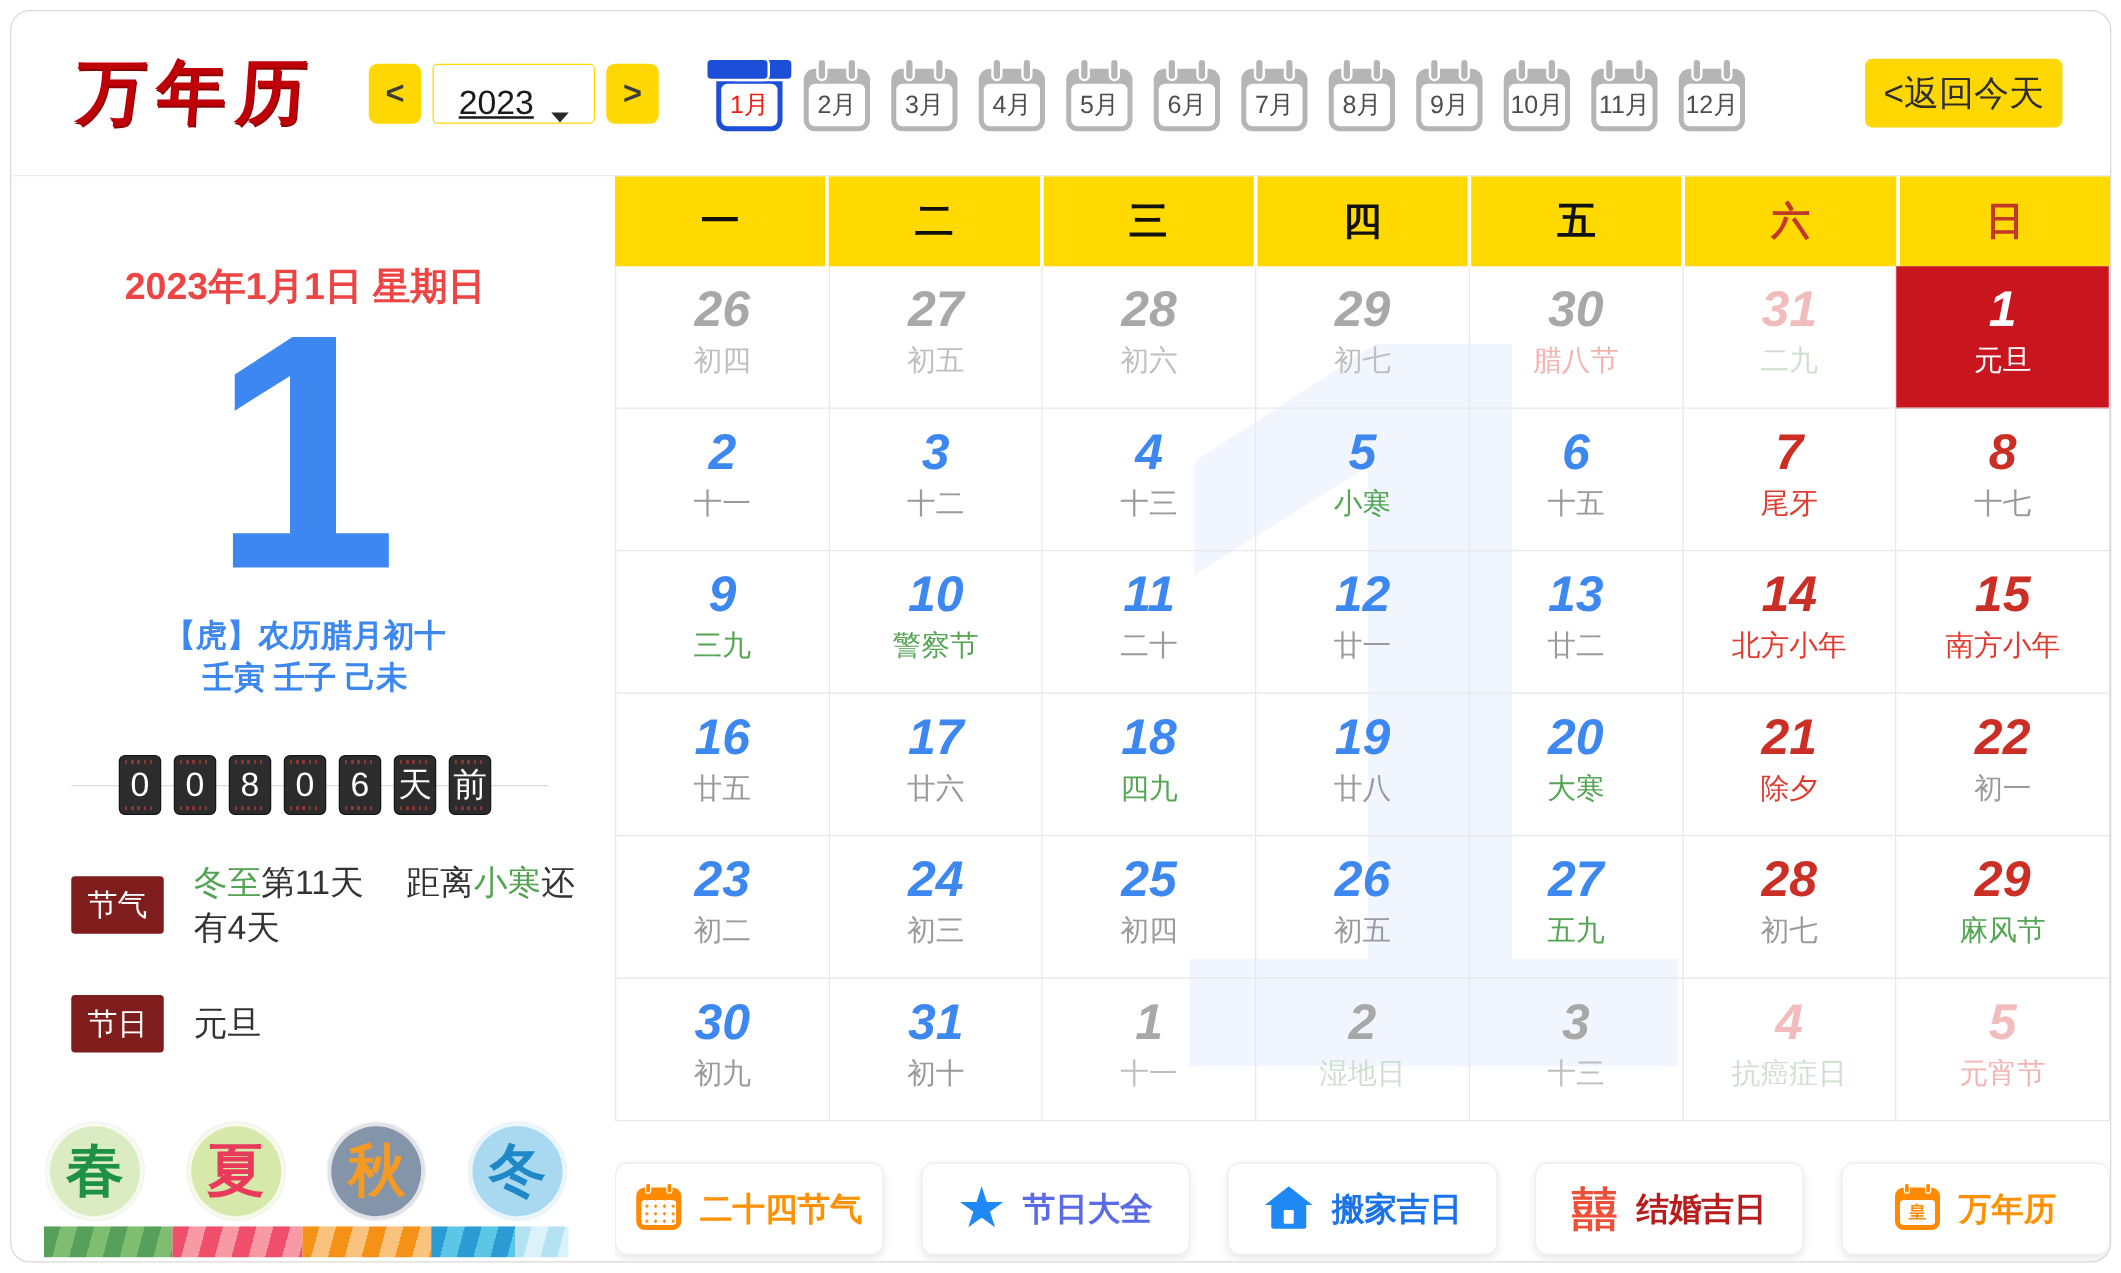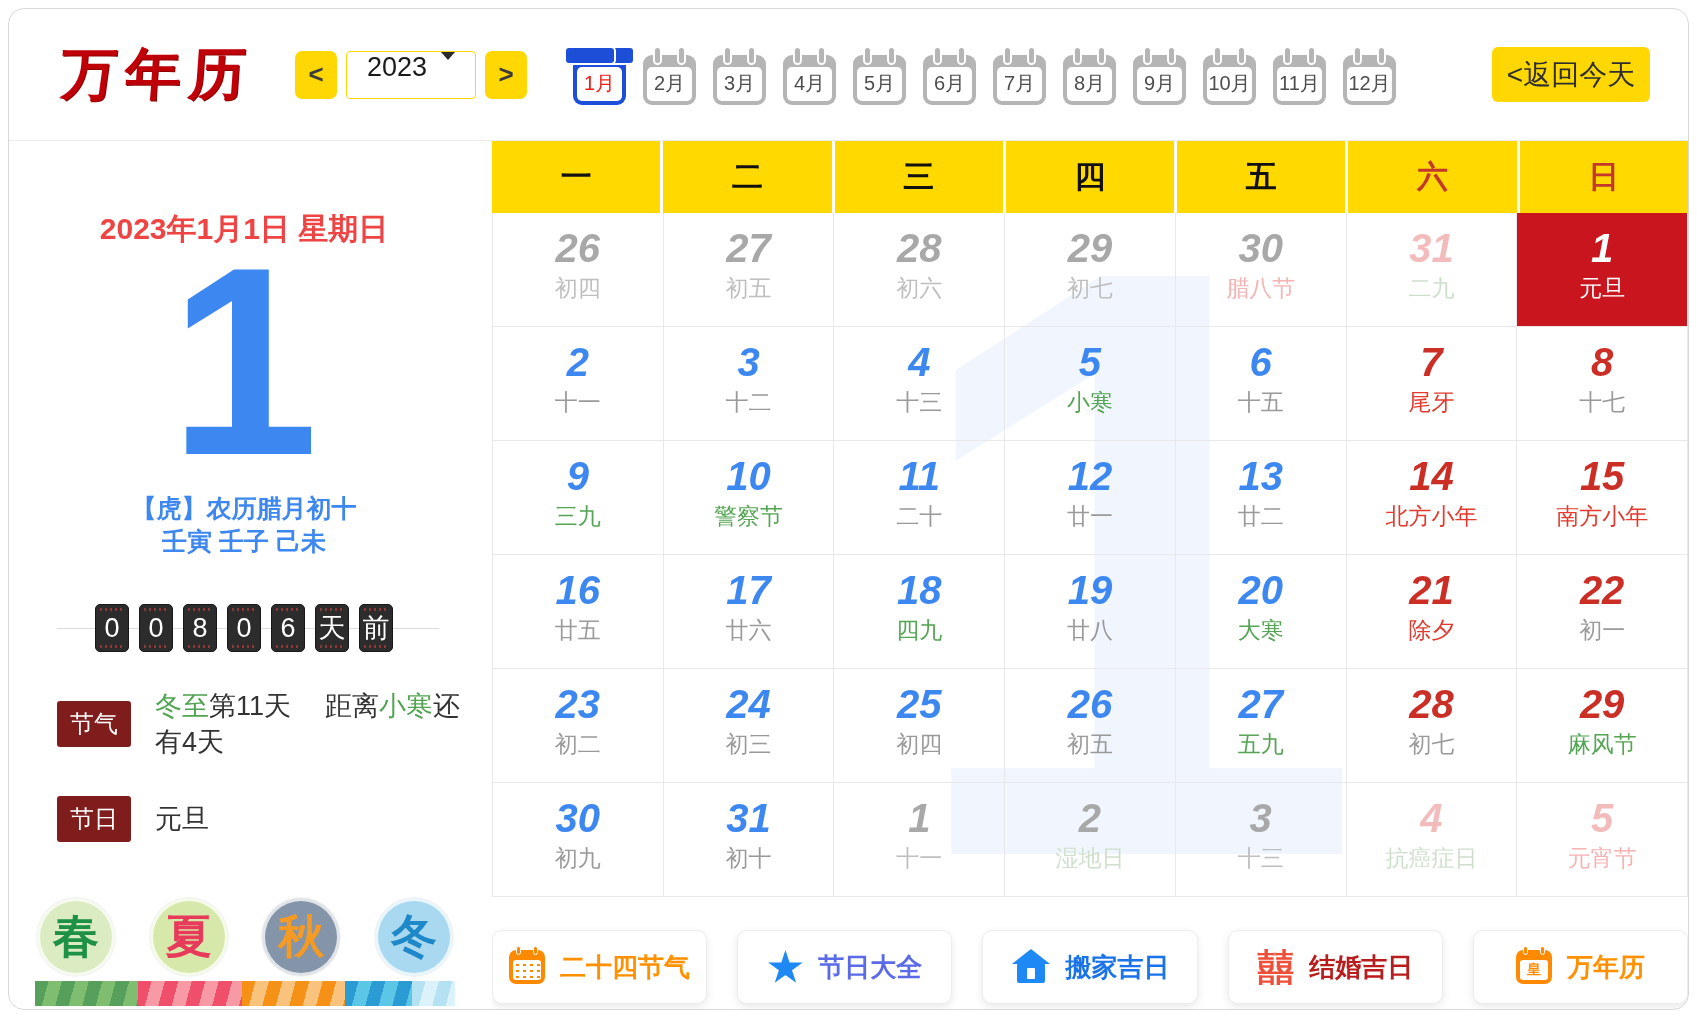--- a/index.html
+++ b/index.html
@@ -8,21 +8,21 @@
           background:#fff; border:1px solid #d9d9d9; border-radius:16px; overflow:hidden; }
 
   
   .topbar { height:132px; display:flex; align-items:center; padding-left:52px; border-bottom:1px solid #ececec; }
   .logo { font-family:"Liberation Serif", serif; font-weight:bold; font-size:56px; color:#bf0008;
           letter-spacing:8px; transform:skewX(-4deg); text-shadow:1px 1px 0 #8d0000; }
   .year-nav { display:flex; align-items:center; margin-left:42px; gap:9px; }
   .yr-btn { width:42px; height:48px; background:#ffd702; border:none; border-radius:7px;
             font-size:26px; font-weight:bold; color:#3c3c3c; cursor:pointer; }
   .yr-select { width:130px; height:48px; border:1px solid #ffd702; border-radius:4px; background:#fff;
-               display:flex; align-items:flex-start; justify-content:center; gap:14px; font-size:27px; color:#1a1a1a; cursor:pointer; }
+               display:flex; align-items:flex-end; justify-content:center; gap:14px; font-size:27px; color:#1a1a1a; cursor:pointer;text-decoration:underline; }
   .yr-caret { width:0; height:0; border-left:7px solid transparent; border-right:7px solid transparent; border-top:8px solid #2a2a2a; }
 
   .month-tabs { display:flex; margin-left:46px; gap:17px; }
   .mcal { position:relative; width:53px; height:50px; margin-top:10px; background:#b5b5b5; border-radius:9px; cursor:pointer; }
   .mcal .ring { position:absolute; top:-9px; width:9px; height:19px; background:#b5b5b5; border:2px solid #fff; border-radius:5px; }
   .mcal .ring.l { left:10px; } .mcal .ring.r { right:10px; }
   .mcal .inner { position:absolute; left:4px; right:4px; top:12px; bottom:4px; background:#fff; border-radius:5px;
                  display:flex; align-items:center; justify-content:center; font-size:20px; color:#4d4d4d; }
   .mcal.active, .mcal.active .ring { background:#1d4ed8;padding-left:48px; }
   .mcal.active .inner { color:#ef1d15; }

